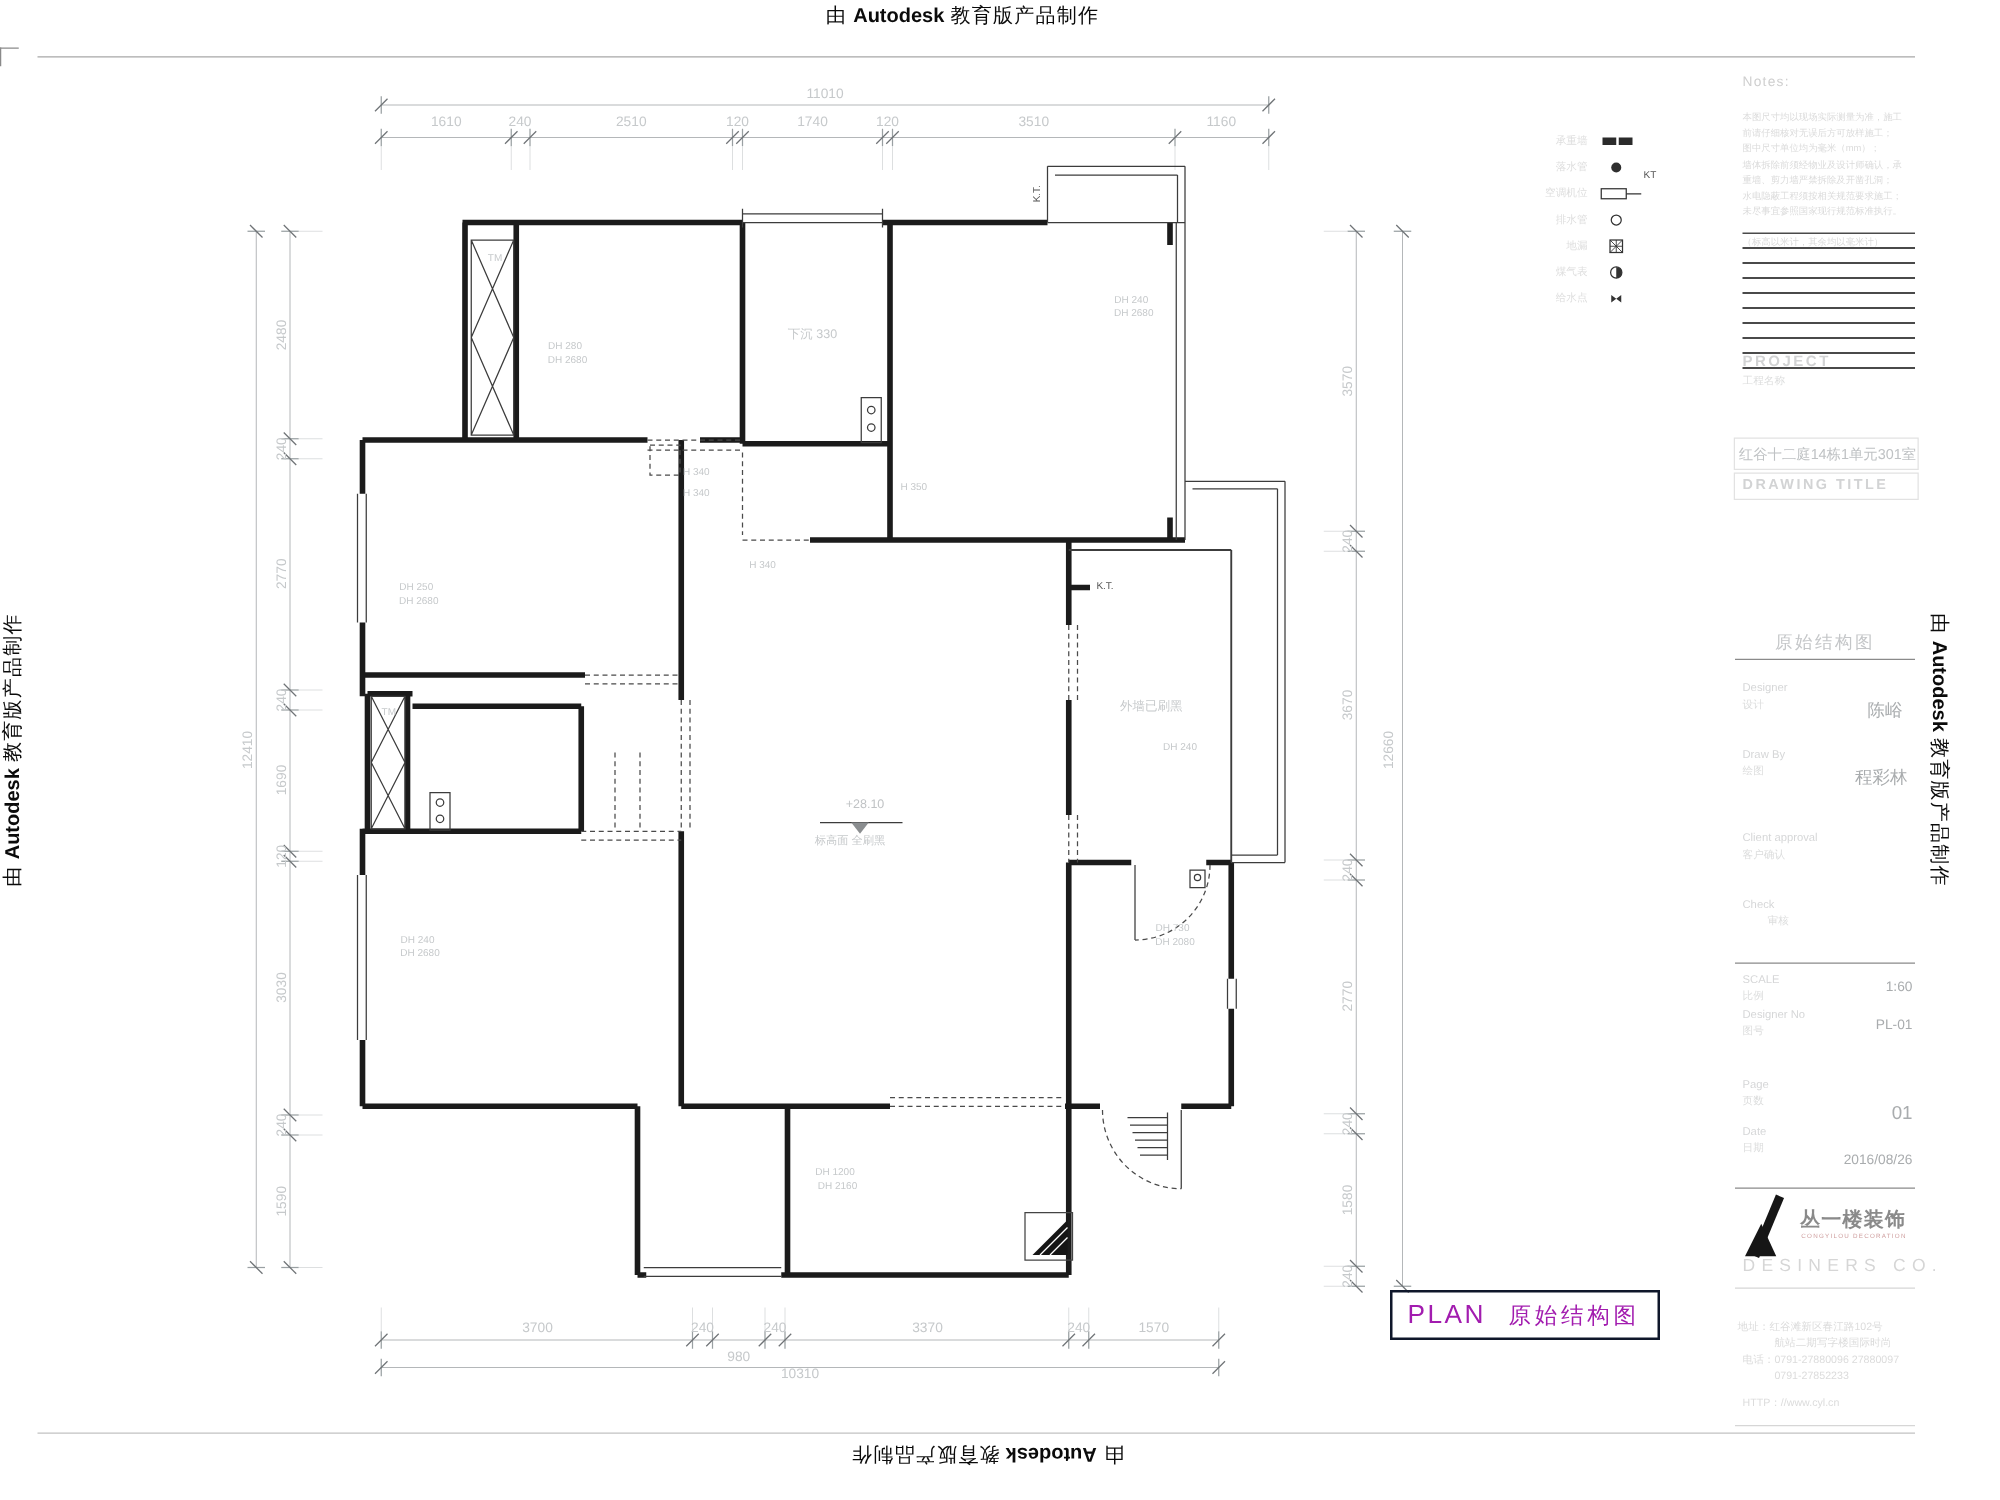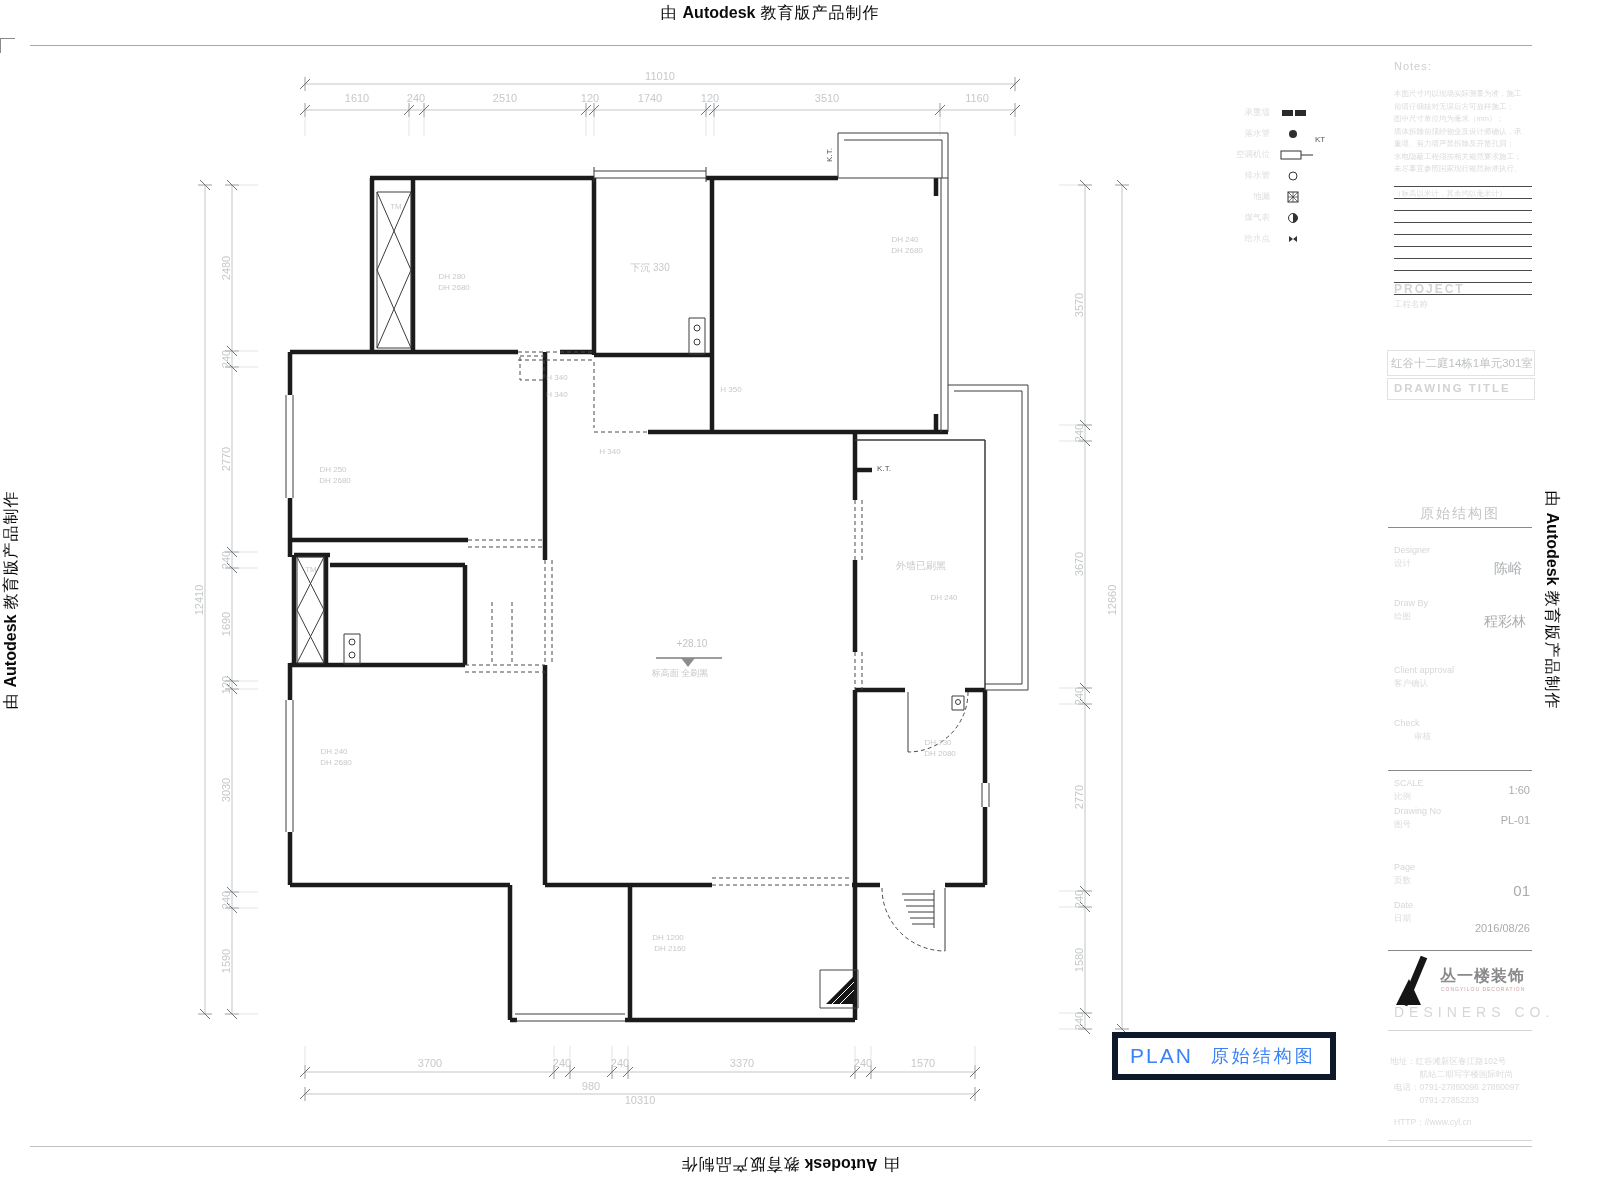--- a/index.html
+++ b/index.html
@@ -25,22 +25,22 @@
   #titleblock .tb{position:absolute;white-space:nowrap;}
   .tb-lines{position:absolute;left:8px;top:186px;width:138px;height:112px;
             background:repeating-linear-gradient(to bottom,#4a4a4a 0 1px,transparent 1px 12px);}
   .tb-cap{font-size:12px;font-weight:bold;letter-spacing:2px;color:#d2d3d4;}
   .tb-cn{font-size:8.5px;color:#dcdddd;}
   .tb-val{color:#a9acae;}
   .tb-div{position:absolute;left:2px;width:144px;height:1px;background:#8a8a8a;}
   .tb-div-l{position:absolute;left:2px;width:144px;height:1px;background:#d6d6d6;}
   .tb-box{position:absolute;border:1px solid #e2e2e2;}
   
-  #plan-tag{position:absolute;left:1112px;top:1032px;width:212px;height:36px;border:6px solid #0f172a;
-            display:flex;align-items:center;color:#3b82f6;}
+  #plan-tag{position:absolute;left:1112px;top:1032px;width:212px;height:36px;border:2px solid #0f172a;
+            display:flex;align-items:center;color:#a21caf;}
   #plan-tag .p1{font-size:21px;letter-spacing:2px;margin-left:12px;}
   #plan-tag .p2{font-size:18px;letter-spacing:3px;margin-left:18px;}
   .corner-tl{position:absolute;left:0;top:38px;width:14px;height:14px;
              border-left:1px solid #8a8a8a;border-top:1px solid #8a8a8a;}
 </style>
 </head>
 <body>
 
 <div id="page">
 
@@ -389,21 +389,21 @@
 
     <div class="tb" style="left:8px;top:718px;">Check</div>
     <div class="tb tb-cn" style="left:8px;top:731px;margin-left:20px;">审核</div>
 
     <div class="tb-div" style="top:770px;"></div>
 
     <div class="tb" style="left:8px;top:778px;">SCALE</div>
     <div class="tb tb-cn" style="left:8px;top:791px;">比例</div>
     <div class="tb tb-val" style="right:6px;top:784px;font-size:11px;">1:60</div>
 
-    <div class="tb" style="left:8px;top:806px;">Drawing No</div>
+    <div class="tb" style="left:8px;top:806px;">Designer No</div>
     <div class="tb tb-cn" style="left:8px;top:819px;">图号</div>
     <div class="tb tb-val" style="right:6px;top:814px;font-size:11px;">PL-01</div>
 
     <div class="tb" style="left:8px;top:862px;">Page</div>
     <div class="tb tb-cn" style="left:8px;top:875px;">页数</div>
     <div class="tb tb-val" style="right:6px;top:882px;font-size:15px;">01</div>
 
     <div class="tb" style="left:8px;top:900px;">Date</div>
     <div class="tb tb-cn" style="left:8px;top:913px;">日期</div>
     <div class="tb tb-val" style="right:6px;top:922px;font-size:11px;">2016/08/26</div>

